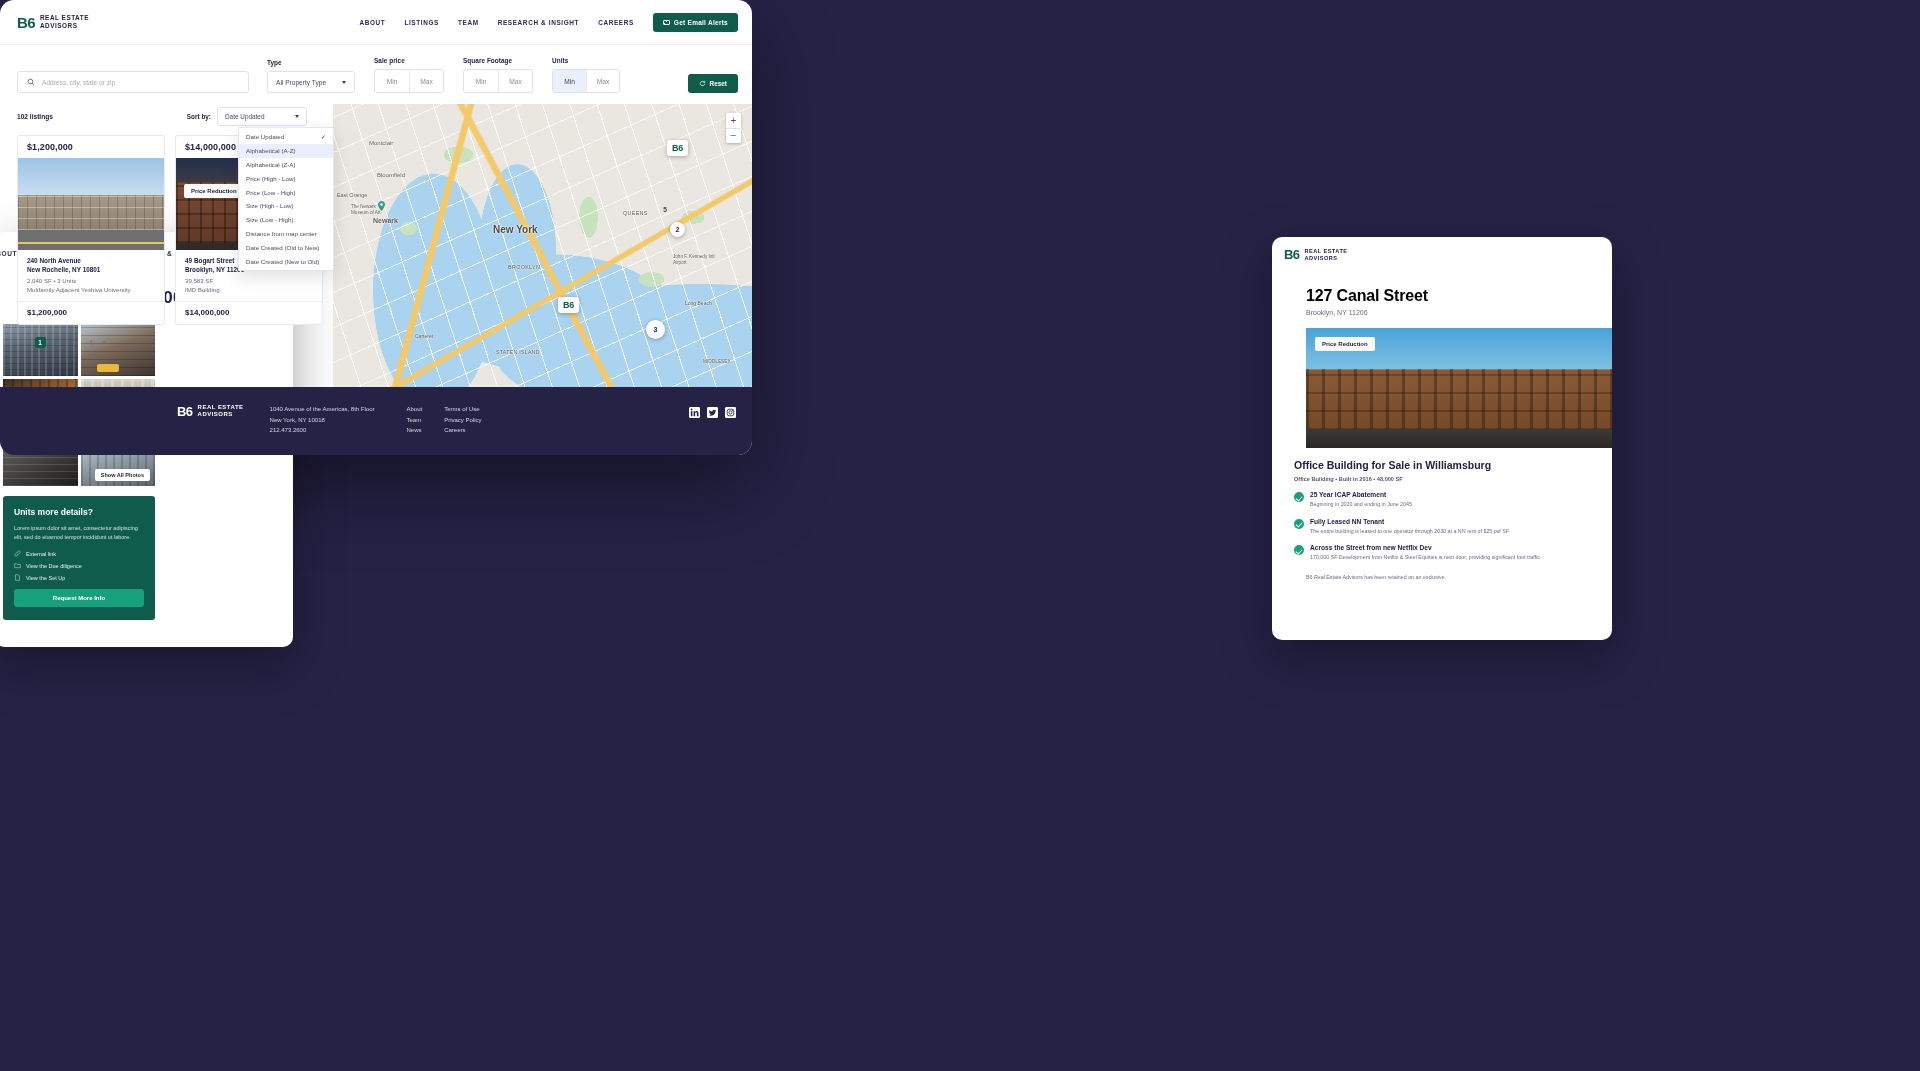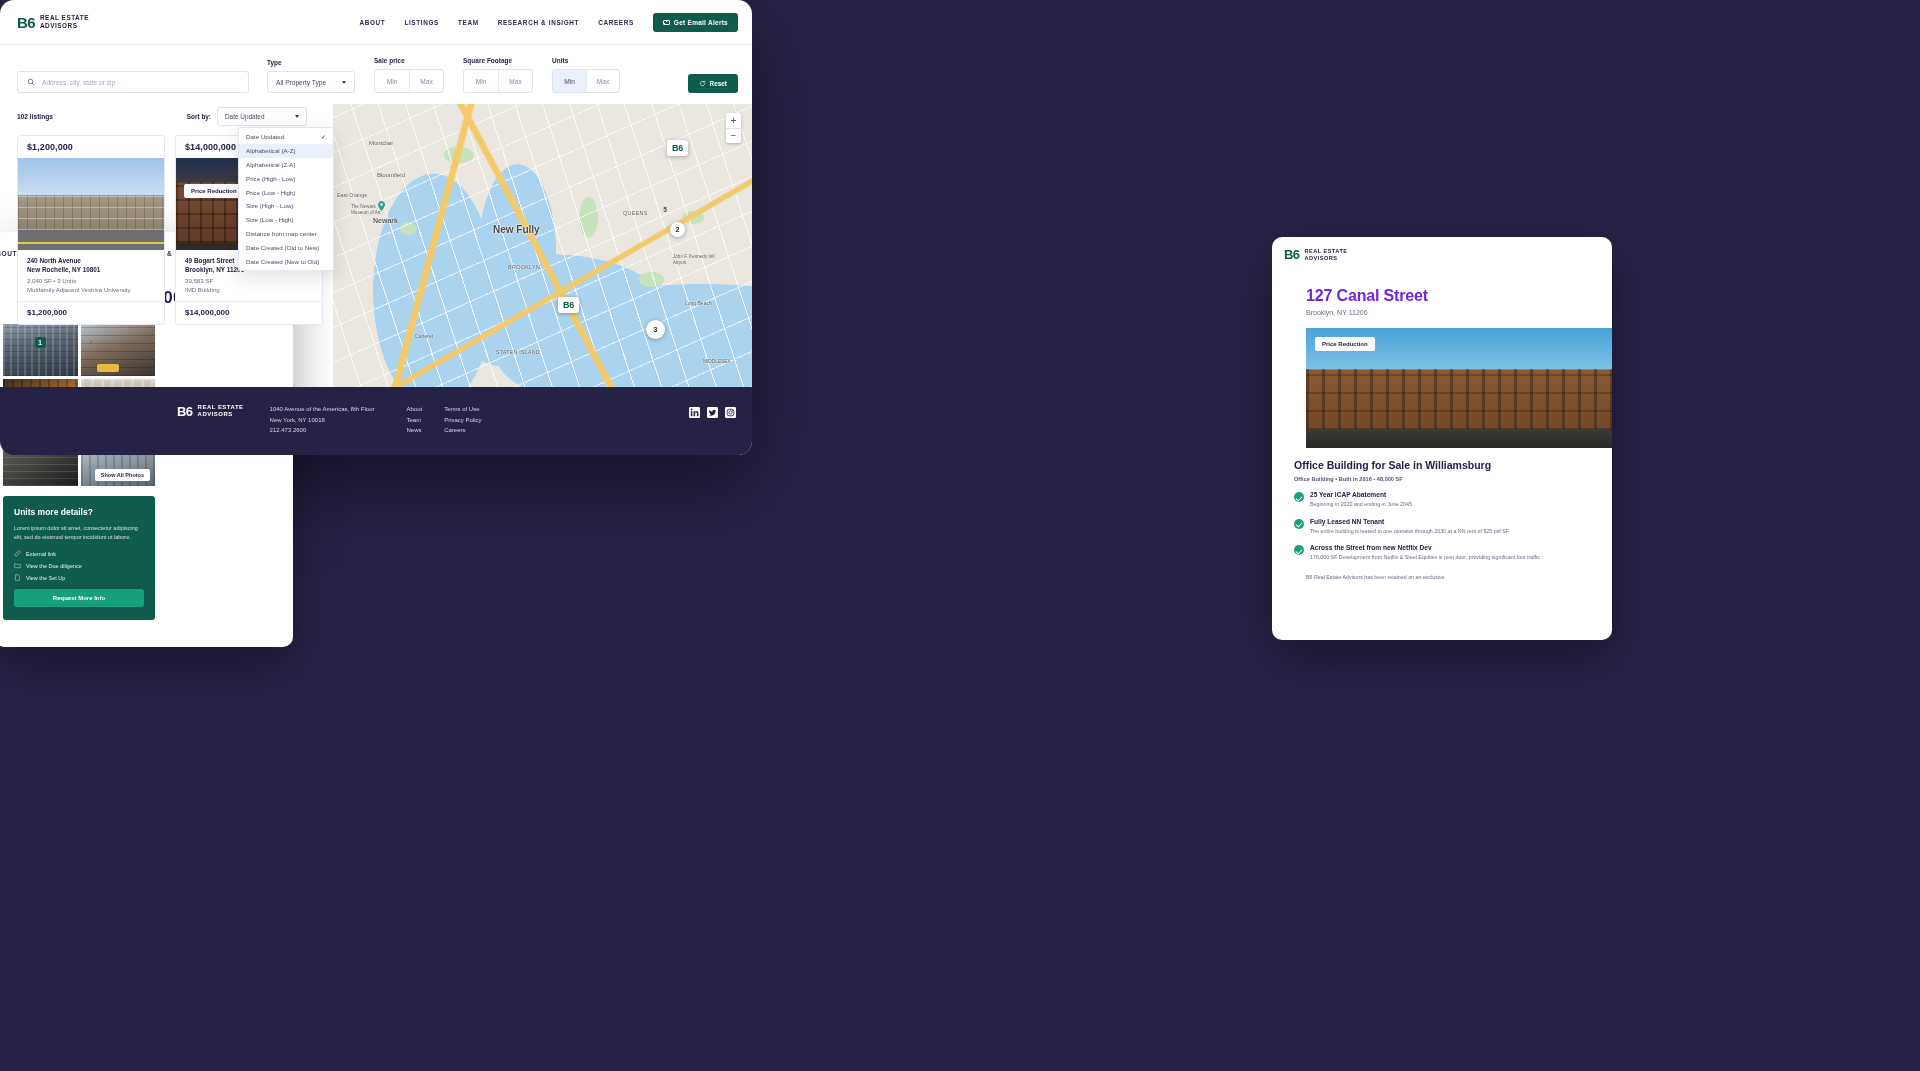--- a/index.html
+++ b/index.html
@@ -80,21 +80,21 @@
   .logo { display: flex; align-items: center; gap: 5px; }
   .logo .mark {
     font-family: "Liberation Sans", sans-serif; font-weight: 700;
     color: #0f5c4c; letter-spacing: -.04em; line-height: 1;
   }
   .logo .wordmark {
     color: #232145; font-weight: 700; line-height: 1.18;
     letter-spacing: .08em;
   }
   #right-panel .rp-title { padding: 26px 0 0 34px; }
-  #right-panel .rp-title h1 { font-size: 16px; color: #6d28d9; font-weight: 700; letter-spacing: -.01em; }
+  #right-panel .rp-title h1 { font-size: 16px; color: #000000; font-weight: 700; letter-spacing: -.01em; }
   #right-panel .rp-title .sub { font-size: 7px; color: #6b6a85; margin-top: 4px; }
   .hero {
     margin: 12px 0 0 34px; width: 320px; height: 120px; position: relative; overflow: hidden;
   }
   .badge-pr {
     position: absolute; left: 9px; top: 9px; background: #fff; color: #232145;
     font-size: 6px; font-weight: 700; padding: 4px 7px; border-radius: 2px;
   }
   #right-panel .rp-body { padding: 11px 0 0 22px; }
   #right-panel .rp-body h2 { font-size: 10.5px; color: #232145; font-weight: 700; }
@@ -543,21 +543,21 @@
 
         <div class="mapzoom">
           <div>+</div>
           <div>−</div>
         </div>
 
         <div class="maplabel" style="left:36px;top:36px;font-size:6px;">Montclair</div>
         <div class="maplabel" style="left:44px;top:68px;font-size:6px;">Bloomfield</div>
         <div class="maplabel" style="left:4px;top:88px;font-size:5.4px;">East Orange</div>
         <div class="maplabel" style="left:40px;top:113px;font-size:7px;font-weight:700;">Newark</div>
-        <div class="maplabel" style="left:160px;top:120px;font-size:10px;font-weight:700;color:#4a4843;">New Fully</div>
+        <div class="maplabel" style="left:160px;top:120px;font-size:10px;font-weight:700;color:#4a4843;">New York</div>
         <div class="maplabel" style="left:175px;top:160px;font-size:5.4px;letter-spacing:.06em;">BROOKLYN</div>
         <div class="maplabel" style="left:290px;top:106px;font-size:5.4px;letter-spacing:.06em;">QUEENS</div>
         <div class="maplabel" style="left:163px;top:245px;font-size:5.2px;letter-spacing:.06em;">STATEN ISLAND</div>
         <div class="maplabel" style="left:82px;top:229px;font-size:5px;">Carteret</div>
         <div class="maplabel" style="left:352px;top:196px;font-size:5px;">Long Beach</div>
         <div class="maplabel" style="left:340px;top:150px;font-size:4.6px;line-height:1.3;width:44px;white-space:normal;">John F. Kennedy Intl Airport</div>
         <div class="maplabel" style="left:18px;top:100px;font-size:4.6px;line-height:1.3;width:40px;white-space:normal;">The Newark Museum of Art</div>
         <div class="maplabel" style="left:370px;top:255px;font-size:4.8px;">MIDDLESEX</div>
 
         <svg class="mapmarker" style="left:45px;top:97px;" viewBox="0 0 14 20">

